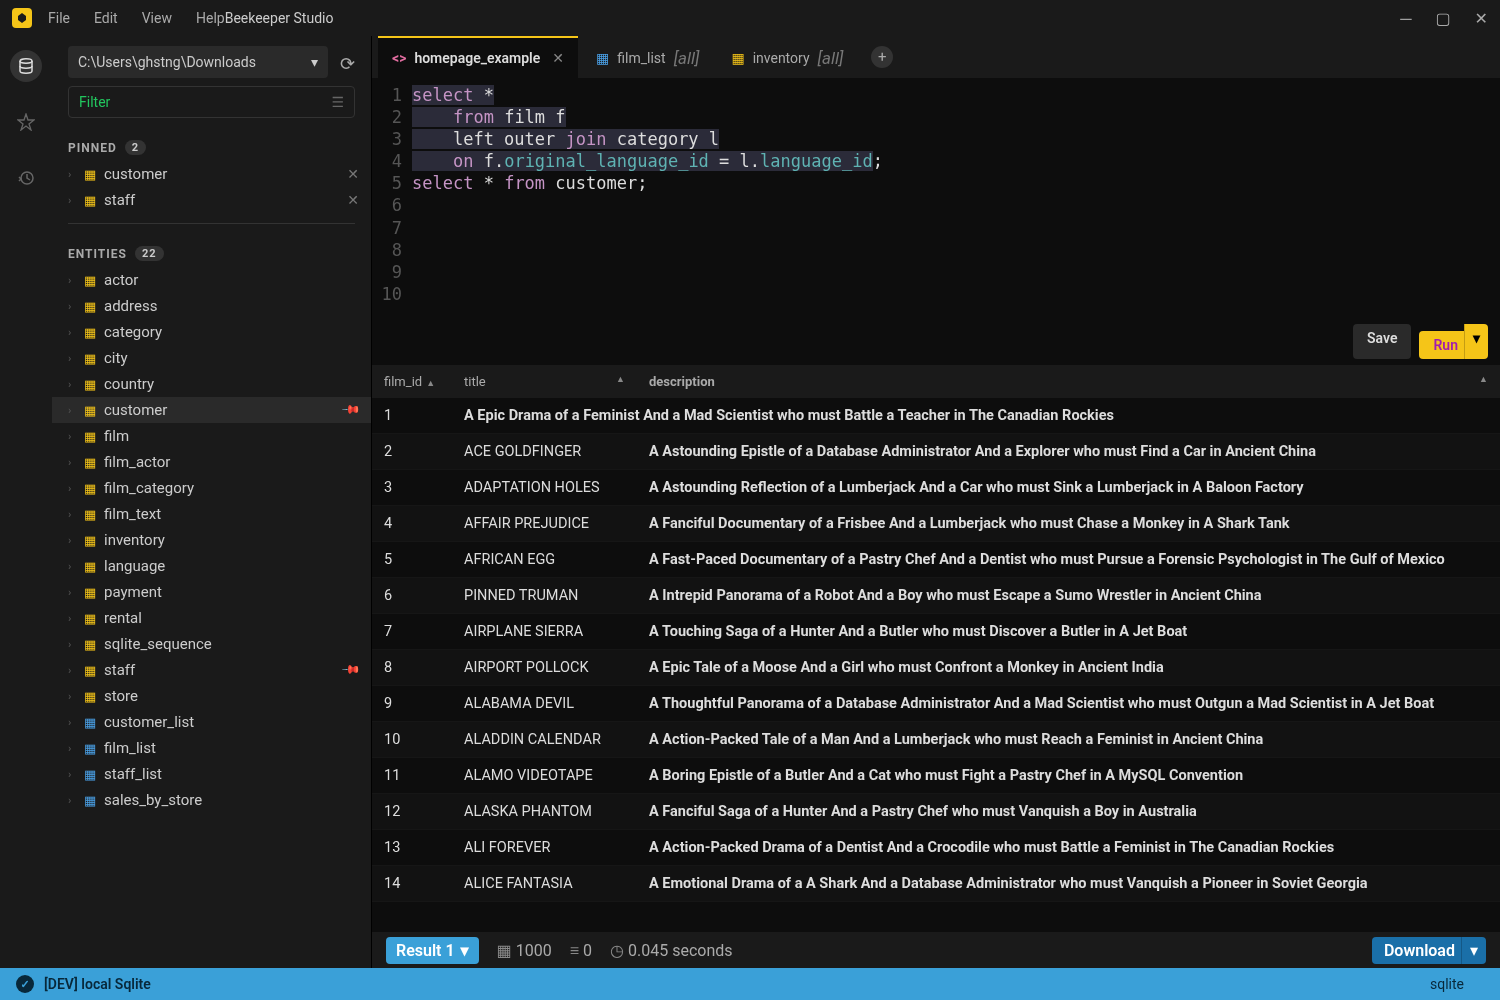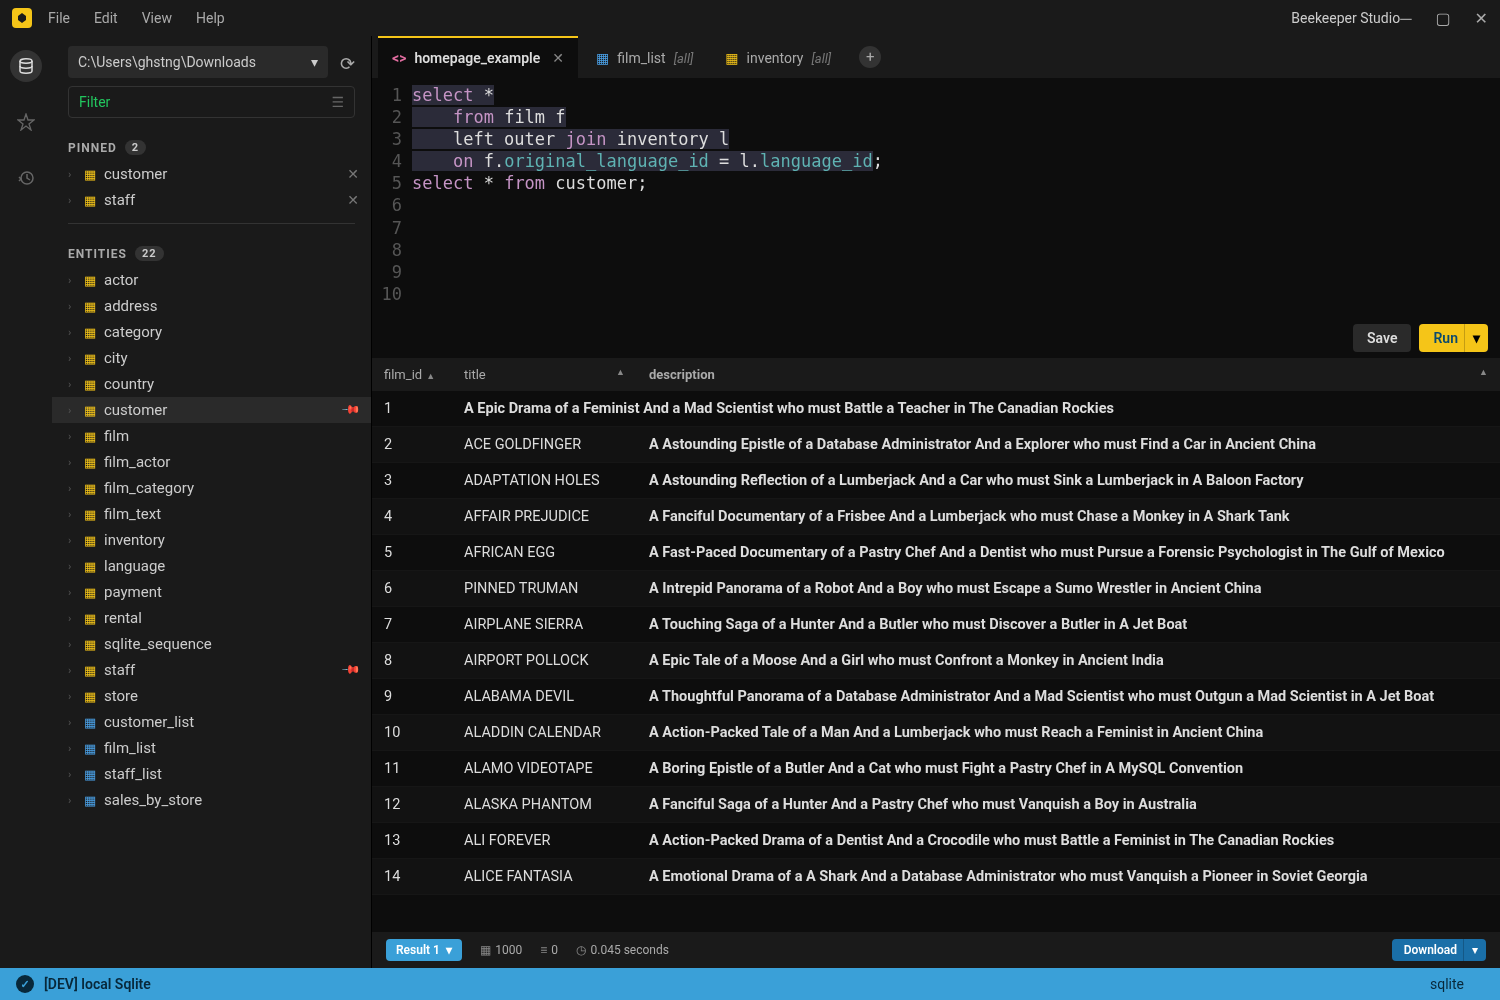--- a/index.html
+++ b/index.html
@@ -1,21 +1,21 @@
 <!DOCTYPE html>
 <html><head>
 <meta charset="utf-8">
 <style>
 * { box-sizing: border-box; margin: 0; padding: 0; }
 body { font-family: -apple-system, BlinkMacSystemFont, 'Segoe UI', Roboto, sans-serif; background: #0d0d0d; color: #ccc; width: 1500px; height: 1000px; overflow: hidden; }
 .titlebar { height: 36px; background: #1a1a1a; display: flex; align-items: center; padding: 0 12px; font-size: 14px; color: #aaa; }
 .logo { width: 20px; height: 20px; background: #f5c518; border-radius: 4px; margin-right: 16px; display:flex; align-items:center; justify-content:center; }
 .menu { display: flex; gap: 24px; }
 .menu span { cursor: pointer; }
-.title-center { flex: 1; text-align: right; color: #ccc; }
+.title-center { flex: 1; text-align: left; color: #ccc; }
 .win-controls { display: flex; gap: 24px; color: #aaa; font-size: 16px; }
 .main { display: flex; height: calc(100% - 36px - 32px); }
 .activitybar { width: 52px; background: #1a1a1a; display: flex; flex-direction: column; align-items: center; padding-top: 14px; gap: 24px; }
 .act-icon { width: 32px; height: 32px; border-radius: 50%; display:flex;align-items:center;justify-content:center; color:#aaa; }
 .act-icon.active { background: #333; color:#ddd; }
 .sidebar { width: 320px; background: #1a1a1a; display: flex; flex-direction: column; border-right: 1px solid #000; }
 .conn-row { display: flex; align-items: flex-end; padding: 10px 12px 6px 16px; gap: 8px; }
 .conn-sel { flex:1; background:#2a2a2a; border-radius:4px; padding:8px 10px; display:flex; align-items:center; justify-content:space-between; color:#ccc; font-size:14px; overflow:hidden; }
 .refresh-icon { color:#aaa; font-size:18px; padding:4px; }
 .filter-row { padding: 2px 16px 10px 16px; }
@@ -28,45 +28,45 @@
 .tree-chev { color:#555; font-size:11px; width:10px; }
 .tbl-icon { color:#f5c518; font-size:13px; width:14px; }
 .view-icon { color:#4aa0e6; font-size:13px; width:14px; }
 .pin-icon { color:#f5c518; font-size:12px; margin-left:auto; transform:rotate(45deg); }
 .close-x { color:#777; margin-left:auto; font-size:14px; }
 .divider { border-top:1px solid #333; margin:10px 16px; }
 .editor-area { flex:1; background:#0d0d0d; display:flex; flex-direction:column; min-width:0; }
 .tabs { height:42px; background:#1a1a1a; display:flex; align-items:center; padding-left:6px; gap:4px; }
 .tab { display:flex; align-items:center; gap:8px; padding:0 14px; height:42px; font-size:14px; color:#aaa; border-top:2px solid transparent; cursor:pointer; }
 .tab.active { background:#0d0d0d; color:#ddd; border-top:2px solid #f5c518; }
-.tab-ex { color:#777; font-size:13px; font-style:italic; }
+.tab-ex { color:#777; font-size:17px; font-style:italic; }
 .add-tab { width:22px; height:22px; border-radius:50%; background:#333; color:#aaa; display:flex;align-items:center;justify-content:center; margin-left:10px; font-size:15px; cursor:pointer; }
 .code-area { font-family:'Consolas','Monaco',monospace; font-size:17px; padding:6px 0; line-height:1.3; position:relative; height:240px; }
 .code-line { display:flex; }
 .gutter { width:40px; text-align:right; padding-right:10px; color:#555; user-select:none; }
 .code-txt { white-space:pre; }
 .kw { color:#c594c5; }
 .sel { background:rgba(100,100,140,0.35); }
 .ident2 { color:#5fb3b3; }
 .str { color:#ddd; }
 .action-bar { display:flex; justify-content:flex-end; gap:8px; padding:6px 12px; }
 .btn { padding:6px 14px; border-radius:4px; font-size:14px; font-weight:600; cursor:pointer; }
 .btn-save { background:#2a2a2a; color:#ddd; }
-.btn-run { background:#f5c518; color:#0c4a6e; display:flex; align-items:center; gap:4px; }
+.btn-run { background:#f5c518; color:#a21caf; display:flex; align-items:center; gap:4px;margin-top:7px; }
 .btn-run-dd { background:#f5c518; color:#000; padding:6px 8px; border-left:1px solid rgba(0,0,0,0.2); border-radius:0 4px 4px 0; margin-left:-8px; }
 .results { flex:1; overflow:auto; }
 .res-head { display:flex; background:#1a1a1a; font-size:13px; color:#aaa; position:sticky; top:0; }
 .res-head div, .res-row div { padding:9px 12px; }
 .col-id { width:80px; }
 .col-title { width:185px; }
 .col-desc { flex:1;font-weight:bold; }
 .sort-ind { font-size:9px; color:#888; margin-left:4px; }
 .res-row { display:flex; font-size:14.5px; color:#ddd; border-bottom:1px solid #161616; }
 .res-row:nth-child(even){ background:#121212; }
-.res-footer { height:36px; background:#1a1a1a; display:flex; align-items:center; padding:0 14px; gap:18px; font-size:12px; color:#aaa; }
+.res-footer { height:36px; background:#1a1a1a; display:flex; align-items:center; padding:0 14px; gap:18px; font-size:16px; color:#aaa; }
 .res-tab-btn { background:#3aa0d8; color:#fff; padding:4px 10px; border-radius:4px; display:flex; align-items:center; gap:6px; font-weight:600; }
 .spacer { flex:1; }
 .dl-btn { background:#1a6fa8; color:#fff; padding:4px 12px; border-radius:4px; font-weight:600; display:flex; align-items:center; gap:6px; }
 .dl-dd { background:#1a6fa8; color:#fff; padding:4px 8px; border-radius:0 4px 4px 0; border-left:1px solid rgba(0,0,0,0.2); margin-left:-6px; }
 .statusbar { height:32px; background:#3aa0d8; display:flex; align-items:center; padding:0 16px; font-size:14px; color:#08283a; font-weight:600; }
 .status-chk { width:18px; height:18px; border-radius:50%; background:#08283a; color:#3aa0d8; display:flex;align-items:center;justify-content:center; font-size:11px; margin-right:10px; }
 .status-r { margin-left:auto; font-weight:400; margin-right:20px; color:#08283a; }
 svg { display:block; }
 .tree::-webkit-scrollbar { width:8px; } .tree::-webkit-scrollbar-thumb { background:#333; border-radius:4px; }
 .results::-webkit-scrollbar { width:8px; height:8px; } .results::-webkit-scrollbar-thumb{ background:#333; }
@@ -289,21 +289,21 @@
         <div class="code-line">
           <div class="gutter">1</div>
           <div class="code-txt"><span class="kw sel">select</span><span class="sel"> </span><span class="str sel">*</span></div>
         </div>
         <div class="code-line">
           <div class="gutter">2</div>
           <div class="code-txt"><span class="sel">    </span><span class="kw sel">from</span><span class="str sel"> film f</span></div>
         </div>
         <div class="code-line">
           <div class="gutter">3</div>
-          <div class="code-txt"><span class="str sel">    left outer </span><span class="kw sel">join</span><span class="str sel"> inventory l</span></div>
+          <div class="code-txt"><span class="str sel">    left outer </span><span class="kw sel">join</span><span class="str sel"> category l</span></div>
         </div>
         <div class="code-line">
           <div class="gutter">4</div>
           <div class="code-txt"><span class="sel">    </span><span class="kw sel">on</span><span class="str sel"> f.</span><span class="ident2 sel">original_language_id</span><span class="str sel"> = l.</span><span class="ident2 sel">language_id</span><span class="str">;</span></div>
         </div>
         <div class="code-line">
           <div class="gutter">5</div>
           <div class="code-txt"><span class="kw">select</span><span class="str"> * </span><span class="kw">from</span><span class="str"> customer;</span></div>
         </div>
         <div class="code-line">

